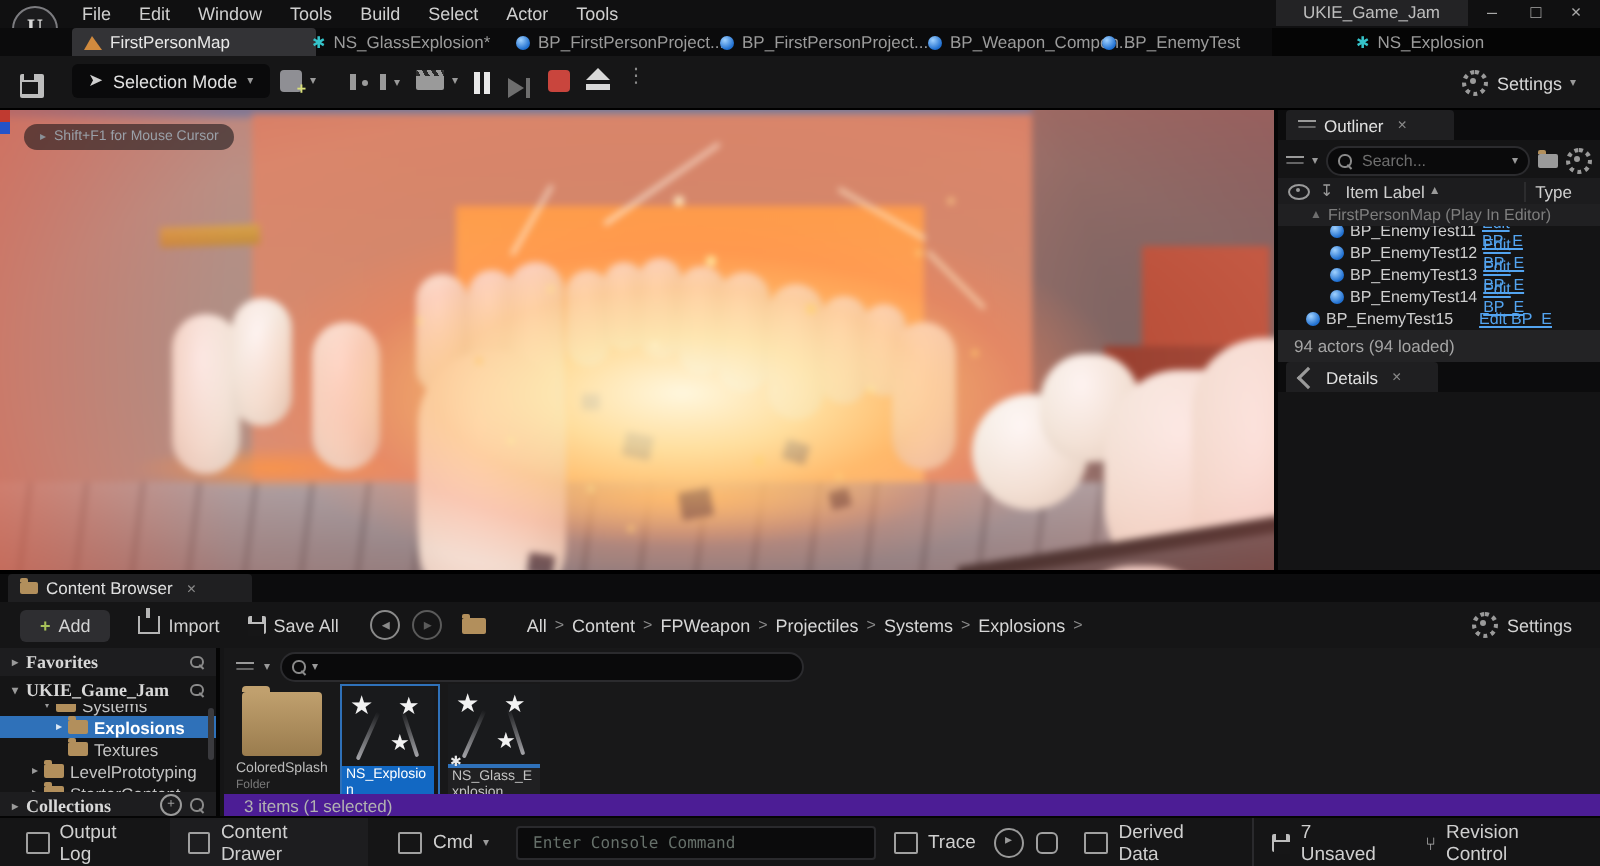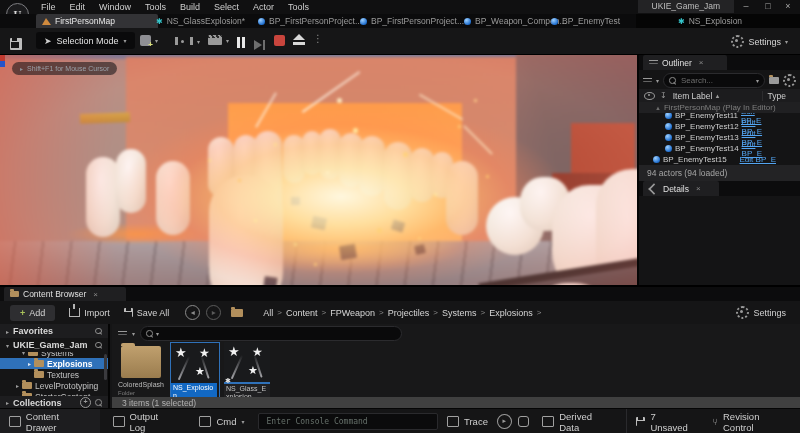--- a/index.html
+++ b/index.html
@@ -82,21 +82,21 @@
   .floppy{display:inline-block;width:9px;height:9px;background:#bdbdbd;border-radius:1px;position:relative;flex:0 0 auto;}
   .floppy::before{content:"";position:absolute;left:2px;top:0;width:5px;height:3px;background:#161617;}
   .floppy::after{content:"";position:absolute;left:1.5px;top:4.5px;width:6px;height:4px;background:#161617;outline:1px solid #161617;}
 
   
   .cbrowser{left:0;top:285px;width:800px;height:123px;background:#151516;border-top:2px solid #000;}
   .cb-btn{display:flex;align-items:center;gap:4px;font-size:9px;color:#d2d2d2;}
   .crumb{font-size:9px;color:#d6d6d6;}
   .crumb-sep{font-size:8px;color:#8a8a8a;padding:0 4px;}
   .tree-row{display:flex;align-items:center;gap:3px;font-size:8.5px;color:#c4c4c4;height:11px;}
-  .sec-head{display:flex;align-items:center;gap:4px;font-size:9px;color:#d8d8d8;font-weight:bold;}
+  .sec-head{display:flex;align-items:center;gap:4px;font-size:9px;color:#d8d8d8;font-weight:bold;font-family:Liberation Serif, serif;}
   .tile-label{font-size:7px;line-height:8px;word-break:break-all;text-align:left;}
   .thumb-star{position:absolute;color:#f2f2f2;}
   .trail{position:absolute;background:linear-gradient(to top,rgba(200,200,205,0.8),rgba(120,120,130,0));width:2px;border-radius:2px;}
 
   
   .statusbar{left:0;top:408px;width:800px;height:25px;background:#151516;border-top:1px solid #050505;}
   .sb-btn{display:flex;align-items:center;gap:5px;font-size:9.5px;color:#cfcfcf;padding:0 9px;height:25px;}
   .sb-ic{display:inline-block;width:10px;height:9px;border:1px solid #a0a0a0;border-radius:1px;position:relative;}
   .console-input{background:#0b0b0c;border:1px solid #2a2a2d;border-radius:2px;height:15px;
                  display:flex;align-items:center;padding:0 6px;}
@@ -473,32 +473,32 @@
           <span class="thumb-star" style="left:24px;top:22px;font-size:11px">★</span>
           <span class="trail" style="left:12px;top:12px;height:26px;transform:rotate(24deg)"></span>
           <span class="trail" style="left:33px;top:12px;height:24px;transform:rotate(-18deg)"></span>
         </div>
         <div style="width:46px;padding:1px 2px;box-sizing:border-box;background:#202022;position:relative">
           <span style="position:absolute;left:1px;top:-7px;color:#e8e8e8;font-size:7px">✱</span>
           <div class="tile-label" style="color:#c4c4c4">NS_Glass_Explosion</div>
           <div class="tile-label" style="color:#7a7a7a;font-size:6px">Niagara...</div>
         </div>
       </div>
-      <div class="abs" style="left:0;bottom:0;width:688px;height:13px;background:#404040;font-size:8.5px;color:#b2b2b2;line-height:13px;padding-left:10px;box-sizing:border-box">3 items (1 selected)</div>
+      <div class="abs" style="left:0;bottom:0;width:688px;height:13px;background:#4c1d95;font-size:8.5px;color:#b2b2b2;line-height:13px;padding-left:10px;box-sizing:border-box">3 items (1 selected)</div>
     </div>
   </div>
 
   <div class="abs statusbar row">
+    <div class="sb-btn" style="margin-left:4px">
+      <span class="sb-ic"></span>
+      <span>Output Log</span>
+    </div>
     <div class="sb-btn" style="background:#1d1d1f">
       <span class="sb-ic"></span>
       <span>Content Drawer</span>
-    </div>
-    <div class="sb-btn" style="margin-left:4px">
-      <span class="sb-ic"></span>
-      <span>Output Log</span>
     </div>
     <div class="sb-btn" style="margin-left:6px">
       <span class="sb-ic"></span>
       <span>Cmd</span>
       <span class="caret">▾</span>
     </div>
     <div class="console-input" style="width:170px;margin-left:4px">
       <input placeholder="Enter Console Command" style="">
     </div>
     <div class="sb-btn" style="margin-left:auto">

